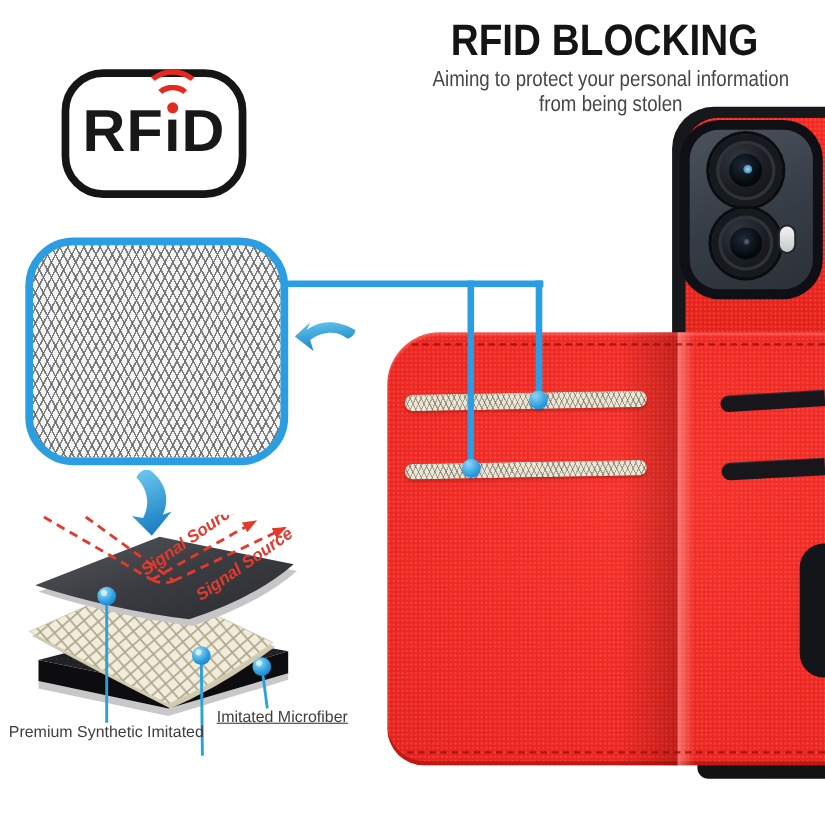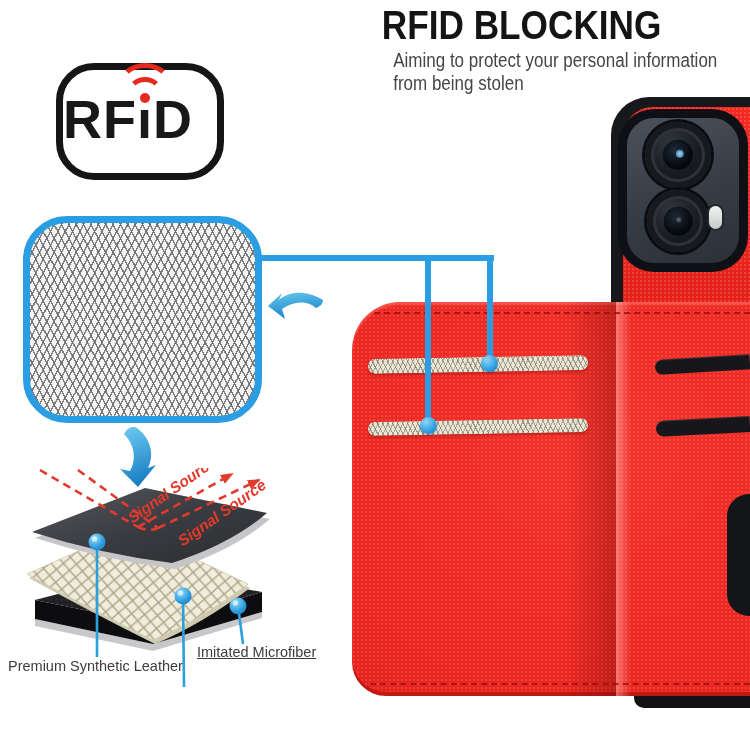--- a/index.html
+++ b/index.html
@@ -3,37 +3,37 @@
 <meta charset="utf-8">
 <style>
   html,body{margin:0;padding:0;background:#ffffff;}
   .stage{
     position:relative;width:750px;height:750px;background:#ffffff;overflow:hidden;
     font-family:"Liberation Sans",sans-serif;
   }
   .abs{position:absolute;}
 
   
-  .title-block{right:33px;top:4px;text-align:left;z-index:6;}
+  .title-block{right:33px;top:16px;text-align:center;z-index:6;}
   .main-title{
     font-size:40px;font-weight:bold;color:#141414;line-height:1.05;white-space:nowrap;
     transform:scaleX(.88);transform-origin:right top;letter-spacing:0;
   }
   .subtitle{
     margin-top:3px;font-size:20px;color:#454545;line-height:1.14;white-space:nowrap;
     transform:scaleX(.85);transform-origin:right top;
   }
 
   
   .badge{
     left:56px;top:63px;width:168px;height:117px;background:#fff;
     border:7px solid #151515;border-radius:38px;box-sizing:border-box;z-index:6;
   }
   .badge-title{
-    margin-top:22px;text-align:left;font-size:54px;font-weight:bold;color:#181818;
+    margin-top:22px;text-align:center;font-size:54px;font-weight:bold;color:#181818;
     line-height:1;letter-spacing:1px;white-space:nowrap;
   }
   .i-wrap{position:relative;display:inline-block;}
   .wifi-dot{position:absolute;left:50%;transform:translateX(-50%);top:1px;width:10px;height:10px;
     background:#E42A1E;border-radius:50%;}
   .wifi-arc{position:absolute;left:50%;transform:translateX(-50%);
     border:5px solid transparent;border-top-color:#E42A1E;border-radius:50%;}
   .wifi-arc.small{top:-15px;width:26px;height:22px;}
   .wifi-arc.large{top:-29px;width:44px;height:34px;}
   .badge-caption{
@@ -261,16 +261,16 @@
     <g>
       <circle cx="92" cy="74" r="8.5" fill="url(#dotg)"></circle>
       <circle cx="178" cy="128" r="8.5" fill="url(#dotg)"></circle>
       <circle cx="233" cy="138" r="8.5" fill="url(#dotg)"></circle>
       <circle cx="89.5" cy="71" r="2.8" fill="rgba(255,255,255,.6)"></circle>
       <circle cx="175.5" cy="125" r="2.8" fill="rgba(255,255,255,.6)"></circle>
       <circle cx="230.5" cy="135" r="2.8" fill="rgba(255,255,255,.6)"></circle>
     </g>
   </svg>
 
-  <div class="abs layer-label label-leather">Premium Synthetic Leather</div>
+  <div class="abs layer-label label-leather">Premium Synthetic Imitated</div>
   <div class="abs layer-label label-microfiber">Imitated Microfiber</div>
 
 </div>
 
 </body></html>

